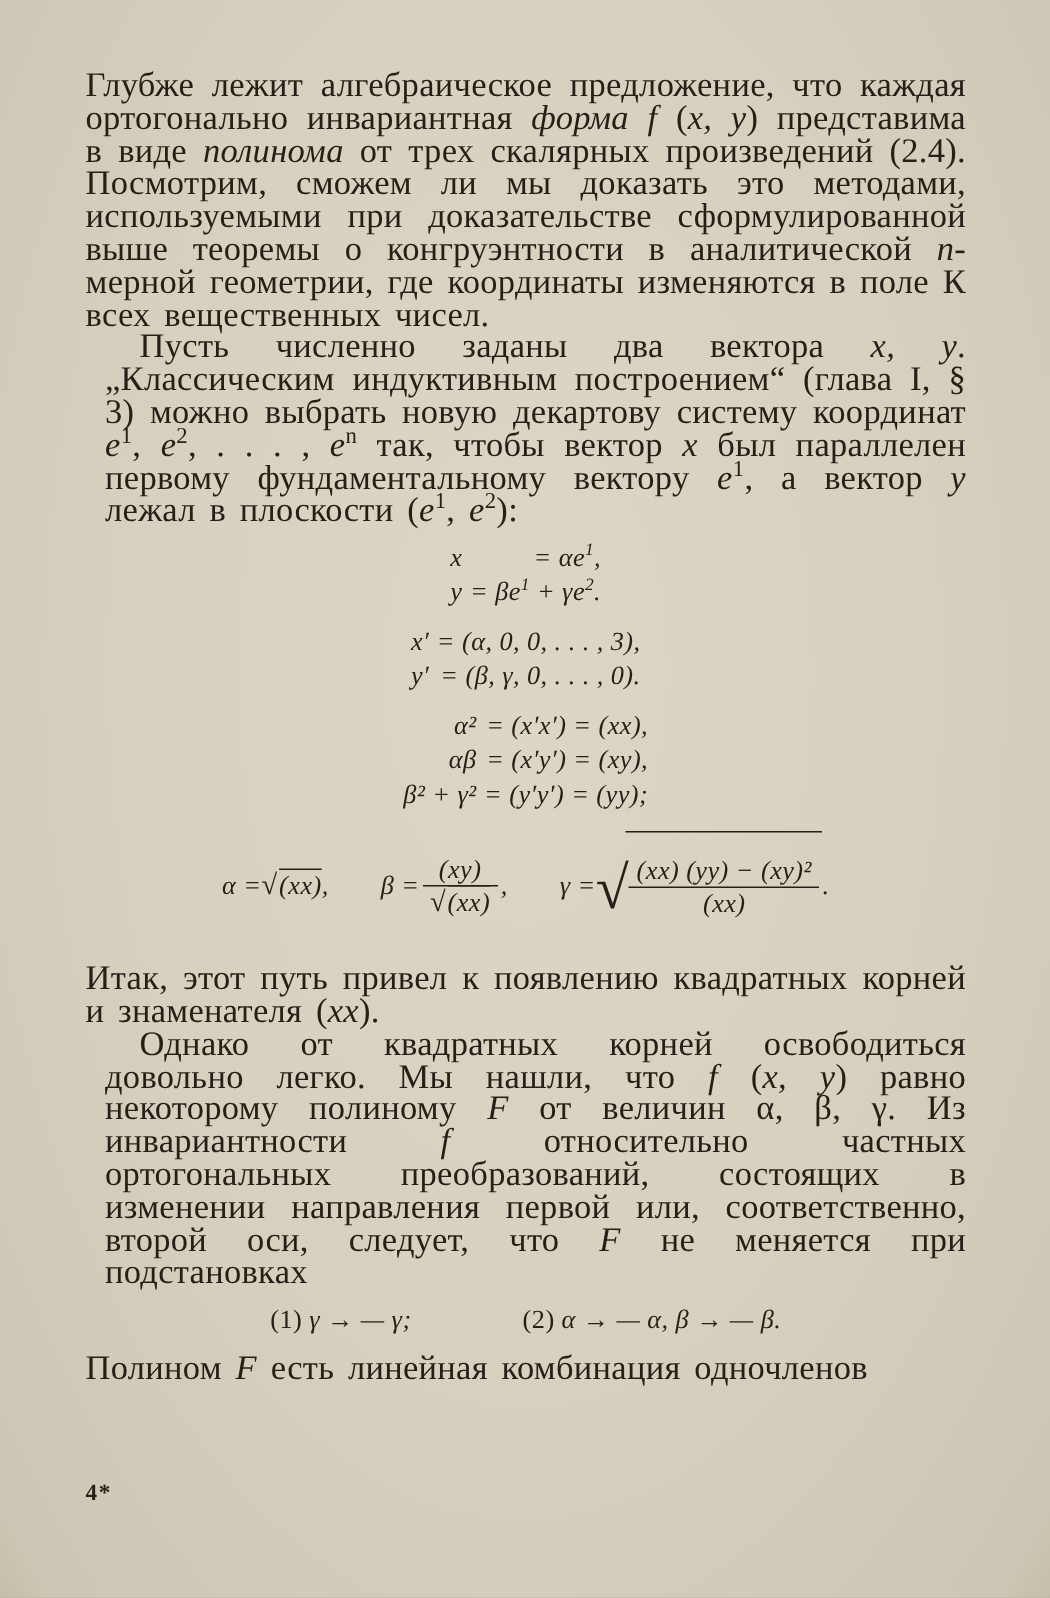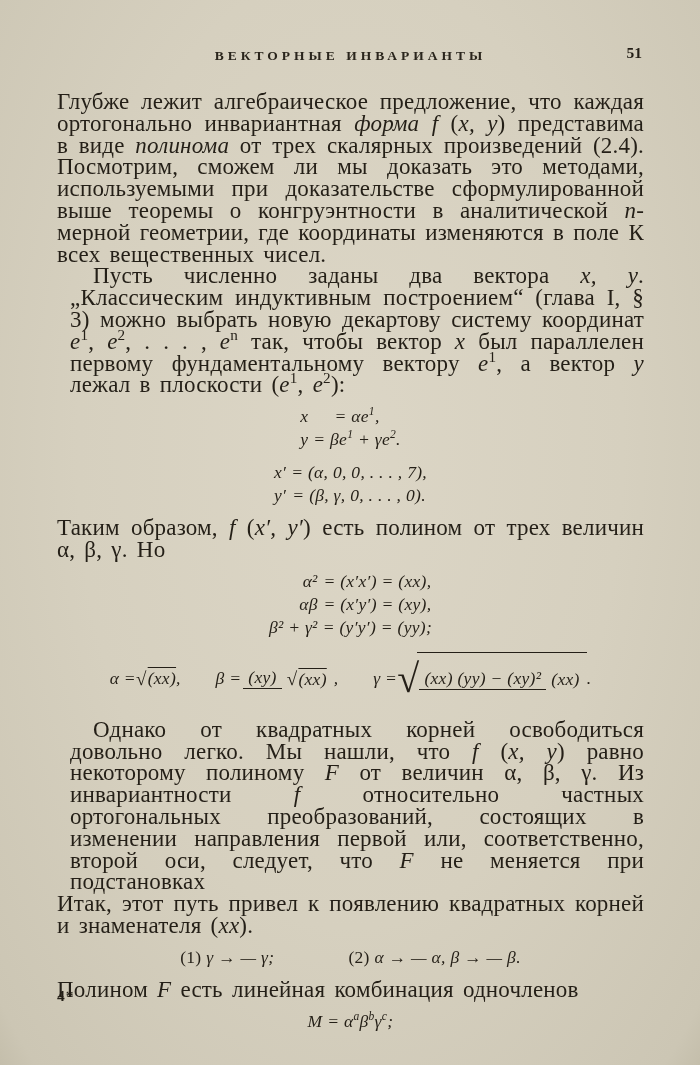--- a/index.html
+++ b/index.html
@@ -51,40 +51,40 @@
     margin: 9px 0 10px;
     letter-spacing: 0.3px;
   }
   .eqs {
     display: inline-grid;
     grid-template-columns: auto auto;
     column-gap: 5px;
     text-align: left;
   }
   .eqs .lhs { text-align: right; }
-  .eqs .rhs { text-align: center; }
+  .eqs .rhs { text-align: right; }
   sup { font-size: 66%; line-height: 0; }
   .rm { font-style: normal; }
   
   .formula-roots { margin: 13px 0 14px; }
   .fitem { display: inline-flex; align-items: center; vertical-align: middle; }
   .fitem + .fitem { margin-left: 30px; }
   .rad { font-style: normal; font-size: 19px; margin-right: 1px; }
   .radbig {
     font-style: normal;
     font-size: 40px;
     font-weight: 400;
     line-height: 0;
     margin-right: -2px;
     transform: translateY(1px);
   }
   .ovl { text-decoration: overline; }
   .frac {
     display: inline-flex;
-    flex-direction: row;
+    flex-direction: column;
     text-align: center;
     vertical-align: middle;
     line-height: 19px;
     margin: 15px 2px;
   }
   .frac .num { padding: 0 5px 1px; border-bottom: 1.4px solid #241f17; }
   .frac .den { padding: 1px 5px 0; }
   .radwrap { display: inline-block; border-top: 1.5px solid #241f17; padding-top: 1px; font-style: italic; }
   .sub-row { display: flex; justify-content: center; gap: 74px; }
   .footer-sig {
@@ -94,49 +94,44 @@
     font-size: 15.5px;
     font-weight: bold;
     letter-spacing: 1px;
   }
 </style>
 </head>
 <body>
 
 <div class="page">
 
-  <div class="running-head">
-    <span class="running-title">ВЕКТОРНЫЕ ИНВАРИАНТЫ</span>
-    <span class="pagenum">51</span>
-  </div>
 
   <p class="body-par">Глубже лежит алгебраическое предложение, что каждая ортогонально инвариантная <i>форма f</i> (<i>x, y</i>) представима в виде <i>полинома</i> от трех скалярных произведений (2.4). Посмотрим, сможем ли мы доказать это методами, используемыми при доказательстве сформулированной выше теоремы о конгруэнтности в аналитической <i>n</i>-мерной геометрии, где координаты изменяются в поле К всех вещественных чисел.</p>
 
   <p class="body-par indent">Пусть численно заданы два вектора <i>x, y</i>. „Классическим индуктивным построением“ (глава I, § 3) можно выбрать новую декартову систему координат <i>e</i><sup>1</sup>, <i>e</i><sup>2</sup>, . . . , <i>e</i><sup>n</sup> так, чтобы вектор <i>x</i> был параллелен первому фундаментальному вектору <i>e</i><sup>1</sup>, а вектор <i>y</i> лежал в плоскости (<i>e</i><sup>1</sup>, <i>e</i><sup>2</sup>):</p>
 
   <div class="formula">
     <span class="eqs">
       <span class="lhs">x</span>
         <span class="rhs">= αe<sup>1</sup>,</span>
       <span class="lhs">y</span>
         <span class="rhs">= βe<sup>1</sup> + γe<sup>2</sup>.</span>
     </span>
   </div>
 
 
   <div class="formula">
     <span class="eqs">
       <span class="lhs">x′</span>
-        <span class="rhs">= (α, 0, 0, . . . , 7),</span>
+        <span class="rhs">= (α, 0, 0, . . . , 3),</span>
       <span class="lhs">y′</span>
         <span class="rhs">= (β, γ, 0, . . . , 0).</span>
     </span>
   </div>
 
-  <p class="body-par">Таким образом, <i>f</i> (<i>x′, y′</i>) есть полином от трех величин α, β, γ. Но</p>
 
   <div class="formula">
     <span class="eqs">
       <span class="lhs">α²</span>
         <span class="rhs">= (x′x′) = (xx),</span>
       <span class="lhs">αβ</span>
         <span class="rhs">= (x′y′) = (xy),</span>
       <span class="lhs">β² + γ²</span>
         <span class="rhs">= (y′y′) = (yy);</span>
     </span>
@@ -162,30 +157,29 @@
       <span>γ = </span>
         <span class="radbig">√</span>
         <span class="radwrap"><span class="frac">
             <span class="num">(xx) (yy) − (xy)²</span>
             <span class="den">(xx)</span>
           </span></span>
         <span>.</span>
     </span>
   </div>
 
+  <p class="body-par">Итак, этот путь привел к появлению квадратных корней и знаменателя (<i>xx</i>).</p>
+
   <p class="body-par indent">Однако от квадратных корней освободиться довольно легко. Мы нашли, что <i>f</i> (<i>x, y</i>) равно некоторому полиному <i>F</i> от величин α, β, γ. Из инвариантности <i>f</i> относительно частных ортогональных преобразований, состоящих в изменении направления первой или, соответственно, второй оси, следует, что <i>F</i> не меняется при подстановках</p>
-
-  <p class="body-par">Итак, этот путь привел к появлению квадратных корней и знаменателя (<i>xx</i>).</p>
 
   <div class="formula">
     <span class="sub-row">
       <span><span class="rm">(1)</span> <span>γ → — γ;</span></span>
       <span><span class="rm">(2)</span> <span>α → — α,  β → — β.</span></span>
     </span>
   </div>
 
   <p class="body-par">Полином <i>F</i> есть линейная комбинация одночленов</p>
 
-  <div class="formula">M = α<sup>a</sup>β<sup>b</sup>γ<sup>c</sup>;</div>
 
   <div class="footer-sig">4*</div>
 
 </div>
 
 </body></html>

